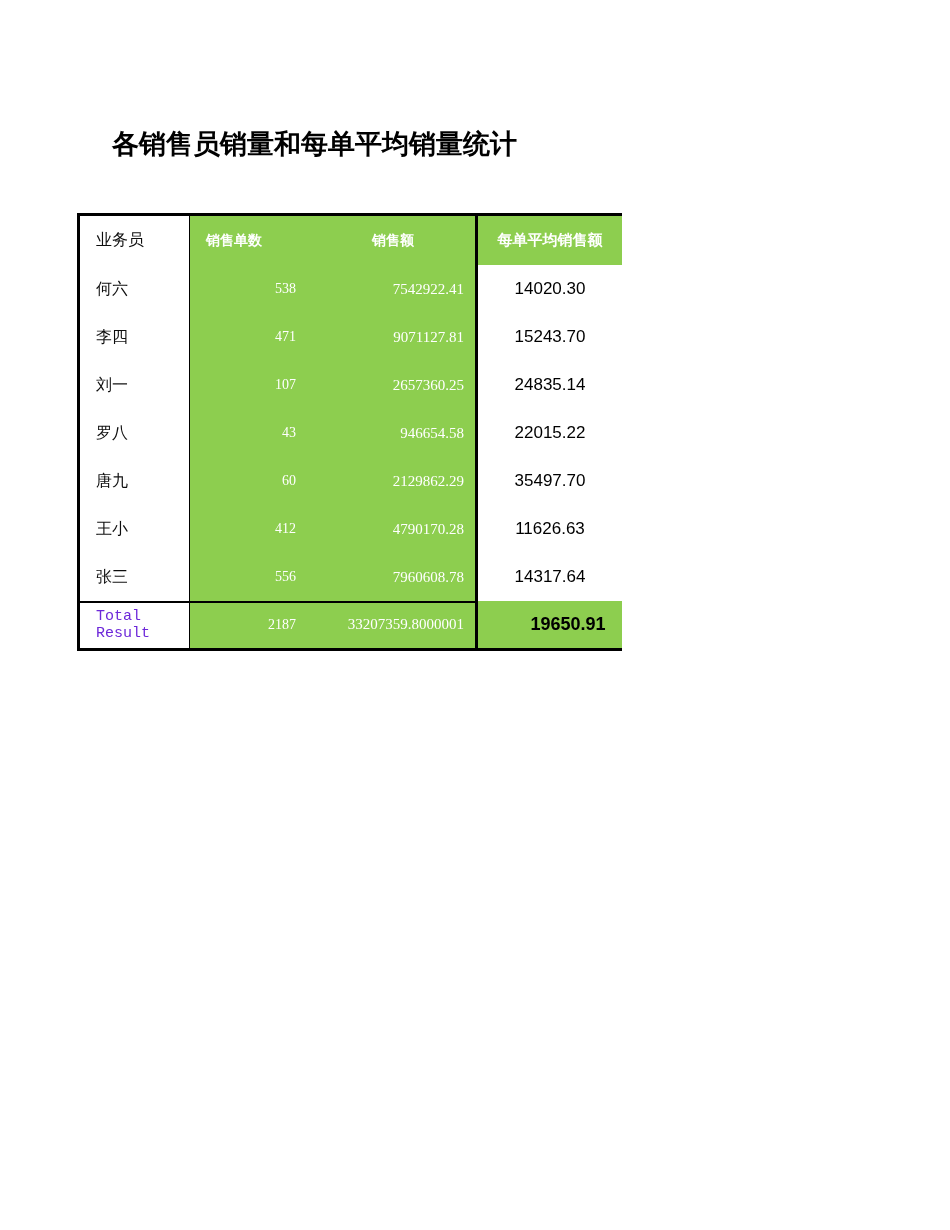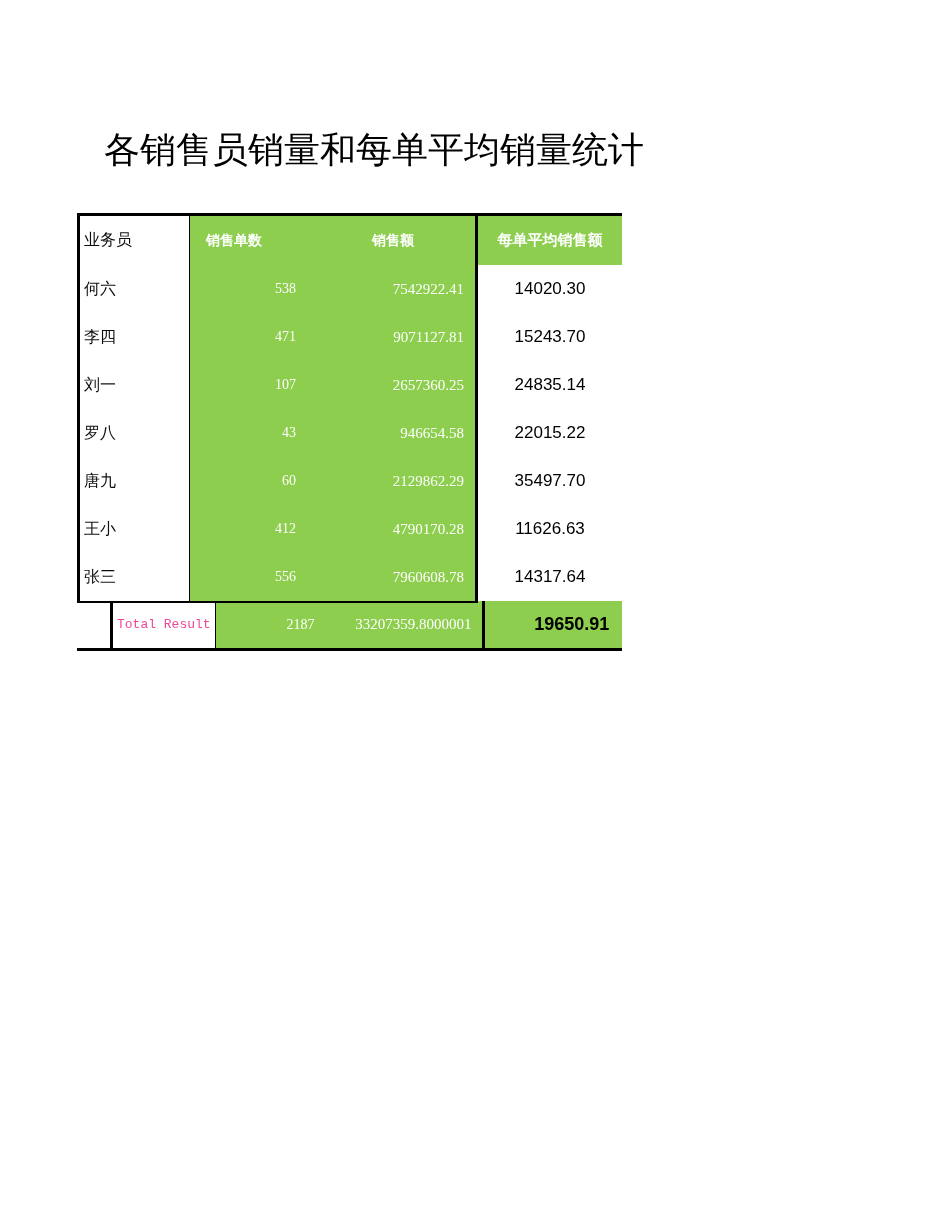--- a/index.html
+++ b/index.html
@@ -11,25 +11,25 @@
     width: 950px;
     height: 1230px;
     position: relative;
     overflow: hidden;
     font-family: "Liberation Sans", sans-serif;
   }
 
   
   #page-title {
     position: absolute;
-    left: 104px;
+    left: 112px;
     top: 126px;
     font-family: "Liberation Sans", sans-serif;
-    font-size: 36px;
-    font-weight: normal;
+    font-size: 27px;
+    font-weight: bold;
     color: #000000;
     letter-spacing: 0px;
     white-space: nowrap;
   }
 
   
   #report-table {
     position: absolute;
     left: 77px;
     top: 213px;
@@ -44,21 +44,21 @@
 
   
   .c-name {
     width: 113px;
     box-sizing: border-box;
     background: #ffffff;
     border-left: 3px solid #000000;
     border-right: 1.5px solid #000000;
     display: flex;
     align-items: center;
-    padding-left: 4px;
+    padding-left: 16px;
     font-family: "Liberation Serif", serif;
     font-size: 16px;
     color: #0d0d0d;
   }
 
   
   .c-count {
     width: 112px;
     box-sizing: border-box;
     background: #8dce4f;
@@ -144,23 +144,22 @@
     position: relative;
   }
 
   
   #total-row {
     height: 50px;
     border-bottom: 3px solid #000000;
   }
   #total-row .c-name {
     font-family: "Liberation Mono", monospace;
-    font-size: 13px;
-    color: #ec4899;
-    margin-left: 33px;
+    font-size: 15px;
+    color: #6d28d9;
   }
   #total-row .c-count,
   #total-row .c-amount {
     background: #8dce4f;
   }
   #total-row .c-avg {
     background: #8dce4f;
     font-weight: bold;
     font-size: 18px;
     color: #000000;

